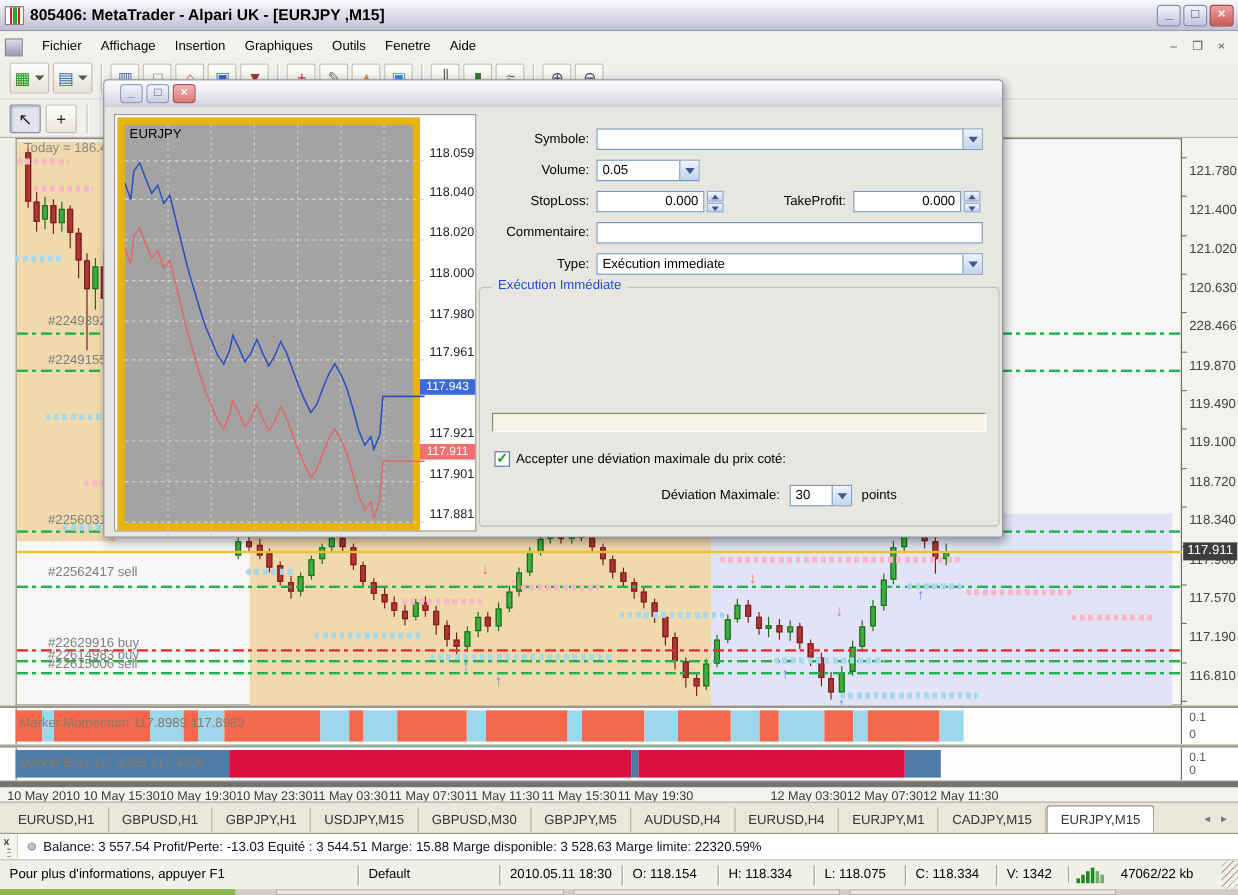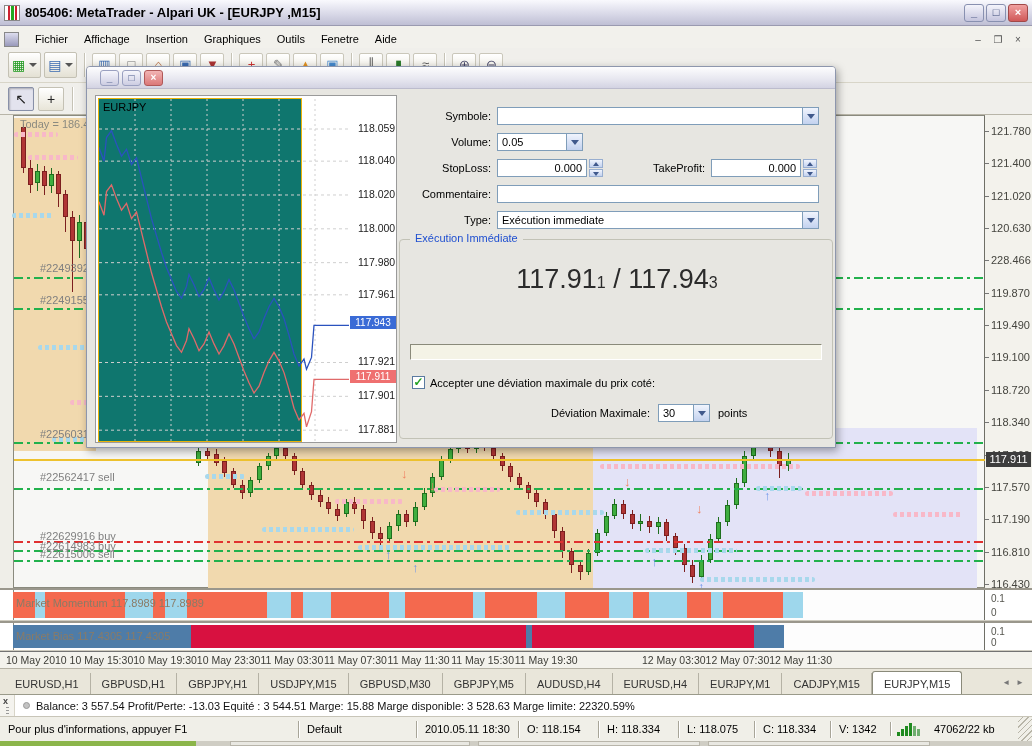--- a/index.html
+++ b/index.html
@@ -29,40 +29,40 @@
   .tb-small{width:24px;height:24px;border:1px solid #cac7ba;background:linear-gradient(#fff,#e8e5d8);border-radius:2px;text-align:center;font-size:13px;line-height:22px;}
   .toolbar2{position:absolute;left:0;top:83px;width:1032px;height:32px;background:#f0efeb;border-bottom:1px solid #b8b5a8;display:flex;align-items:center;padding-left:8px;gap:4px;}
   .tb2-btn{width:26px;height:24px;border:1px solid #c4c1b4;background:linear-gradient(#fff,#e8e5d8);text-align:center;font-size:14px;line-height:22px;color:#222;border-radius:2px;}
   .tb2-btn.pressed{background:#e3e3ee;border-color:#8890a8;box-shadow:inset 1px 1px 2px rgba(0,0,0,.25);}
 
   
   .chart{position:absolute;left:0;top:115px;width:1032px;height:473px;background:#efeee8;}
   .plot{position:absolute;left:13px;top:0;width:972px;height:473px;background:#f7f7f5;border:1px solid #8a8a7e;border-right:1px solid #6f6f66;}
   .region{position:absolute;}
   .scalecol{position:absolute;left:985px;top:0;width:47px;height:473px;background:#f3f2ec;}
-  .tick{position:absolute;left:6px;font-size:11px;color:#44443e;}
+  .tick{position:absolute;left:6px;font-size:11px;color:#44443e;margin-top:12px;}
   .tickdash{position:absolute;left:0;width:4px;height:1px;background:#777;}
   .price-badge{position:absolute;left:1px;width:45px;height:15px;background:#3d3d3d;color:#fff;font-size:11px;text-align:center;line-height:15px;}
   .hline{position:absolute;left:14px;width:971px;height:2px;}
   .candle-wick{position:absolute;width:1px;}
   .candle-body{position:absolute;width:5px;border:1px solid;}
   .band{position:absolute;height:5px;border-radius:3px;}
   .arrow{position:absolute;font-size:13px;font-weight:bold;line-height:12px;}
   .olabel{position:absolute;left:40px;color:#808080;font-size:11px;white-space:nowrap;}
   .sym-label{position:absolute;left:20px;top:3px;color:#8a8a80;font-size:11px;}
 
   
   .pane{position:absolute;left:0;width:1032px;background:#fff;border-top:2px solid #9a978c;border-bottom:1px solid #cfccc0;}
   .pane .plotbg{position:absolute;left:13px;top:0;bottom:0;width:972px;background:#fdfdfd;border-left:1px solid #8a8a7e;border-right:1px solid #6f6f66;}
   .pane-label{position:absolute;left:16px;top:7px;color:#8a7b66;font-size:11px;z-index:3;white-space:nowrap;}
   .segs{position:absolute;left:13px;top:2px;bottom:2px;display:flex;z-index:1;}
   .pane-scale{position:absolute;left:991px;width:40px;font-size:10px;color:#55554e;z-index:2;}
 
   
-  .timeaxis{position:absolute;left:0;top:651px;width:1032px;height:17px;background:#f3f2ec;border-top:1px solid #737373;}
+  .timeaxis{position:absolute;left:0;top:651px;width:1032px;height:17px;background:#f3f2ec;border-top:5px solid #737373;}
   .taxis-label{position:absolute;top:2px;font-size:10.5px;color:#3c3c36;white-space:nowrap;}
 
   
   .tabsbar{position:absolute;left:0;top:668px;width:1032px;height:26px;background:#e9e6da;border-top:1px solid #b5b2a5;display:flex;align-items:flex-end;padding-left:4px;}
   .tab{padding:5px 11px 4px;font-size:11px;color:#333;border-right:1px solid #b5b2a5;position:relative;top:0;}
   .tab.active{background:#fff;border:1px solid #8a8a7a;border-bottom:1px solid #fff;border-radius:3px 3px 0 0;margin-bottom:-1px;padding-top:6px;}
   .tab-scroll{margin-left:auto;display:flex;gap:2px;padding:0 6px 6px 0;color:#777;font-size:8px;}
   .tab-scroll div{padding:1px 2px;}
 
   
@@ -111,21 +111,21 @@
   .progress{position:absolute;left:10px;top:104px;width:412px;height:16px;background:#f4f3e6;border:1px solid;border-color:#8a8a7a #fff #fff #8a8a7a;}
   .chk-row{position:absolute;left:12px;top:136px;display:flex;align-items:center;gap:5px;font-size:11px;}
   .chk{width:13px;height:13px;background:#fff;border:1px solid #5a7aa0;color:#21a121;font-size:12px;line-height:11px;text-align:center;font-weight:bold;}
   .dev-row{position:absolute;left:0;top:164px;width:434px;font-size:11px;}
   .dev-label{position:absolute;left:60px;width:190px;text-align:right;line-height:18px;}
   .dev-sel{left:258px;width:52px;}
   .dev-unit{position:absolute;left:318px;line-height:18px;}
 
   
   .mini{position:absolute;left:8px;top:28px;width:302px;height:348px;background:#fff;border:1px solid #9a9a9a;}
-  .mini-plot{position:absolute;left:2px;top:2px;width:204px;height:344px;border:1px solid #eab308;background:#0f766e;}
+  .mini-plot{position:absolute;left:2px;top:2px;width:252px;height:344px;border:6px solid #eab308;background:#a3a3a3;}
   .mini-sym{position:absolute;left:4px;top:2px;font-size:11px;color:#000;z-index:2;}
   .mini-ticks{position:absolute;left:258px;top:0;width:44px;height:348px;}
   .mini-tick{position:absolute;font-size:10.5px;color:#222;}
   .mini-badge{position:absolute;left:-4px;width:46px;height:13px;font-size:10px;color:#fff;text-align:center;line-height:13px;}
 </style>
 </head>
 <body>
 
 <div class="titlebar">
   <div class="app-icon"></div>
@@ -624,23 +624,20 @@
   <input class="txt-input" style="left: 410px; top: 118px; width: 322px;" value="">
 
   <div class="dlg-label" style="left:312px;top:144px;">Type:</div>
   <div class="xp-box" style="left:410px;top:144px;width:322px;">
     <div class="xp-value">Exécution immediate</div>
     <div class="dd-btn"></div>
   </div>
 
   <div class="groupbox">
     <div class="group-label">Exécution Immédiate</div>
-    <div class="bigprice">
-      <span>117.91</span><span class="sub">1</span><span> / </span><span>117.94</span><span class="sub">3</span>
-    </div>
     <div class="progress"></div>
     <div class="chk-row">
       <div class="chk">✓</div>
       <div>Accepter une déviation maximale du prix coté:</div>
     </div>
     <div class="dev-row">
       <div class="dev-label">Déviation Maximale:</div>
       <div class="xp-box dev-sel" style="top:0;">
         <div class="xp-value">30</div>
         <div class="dd-btn"></div>

